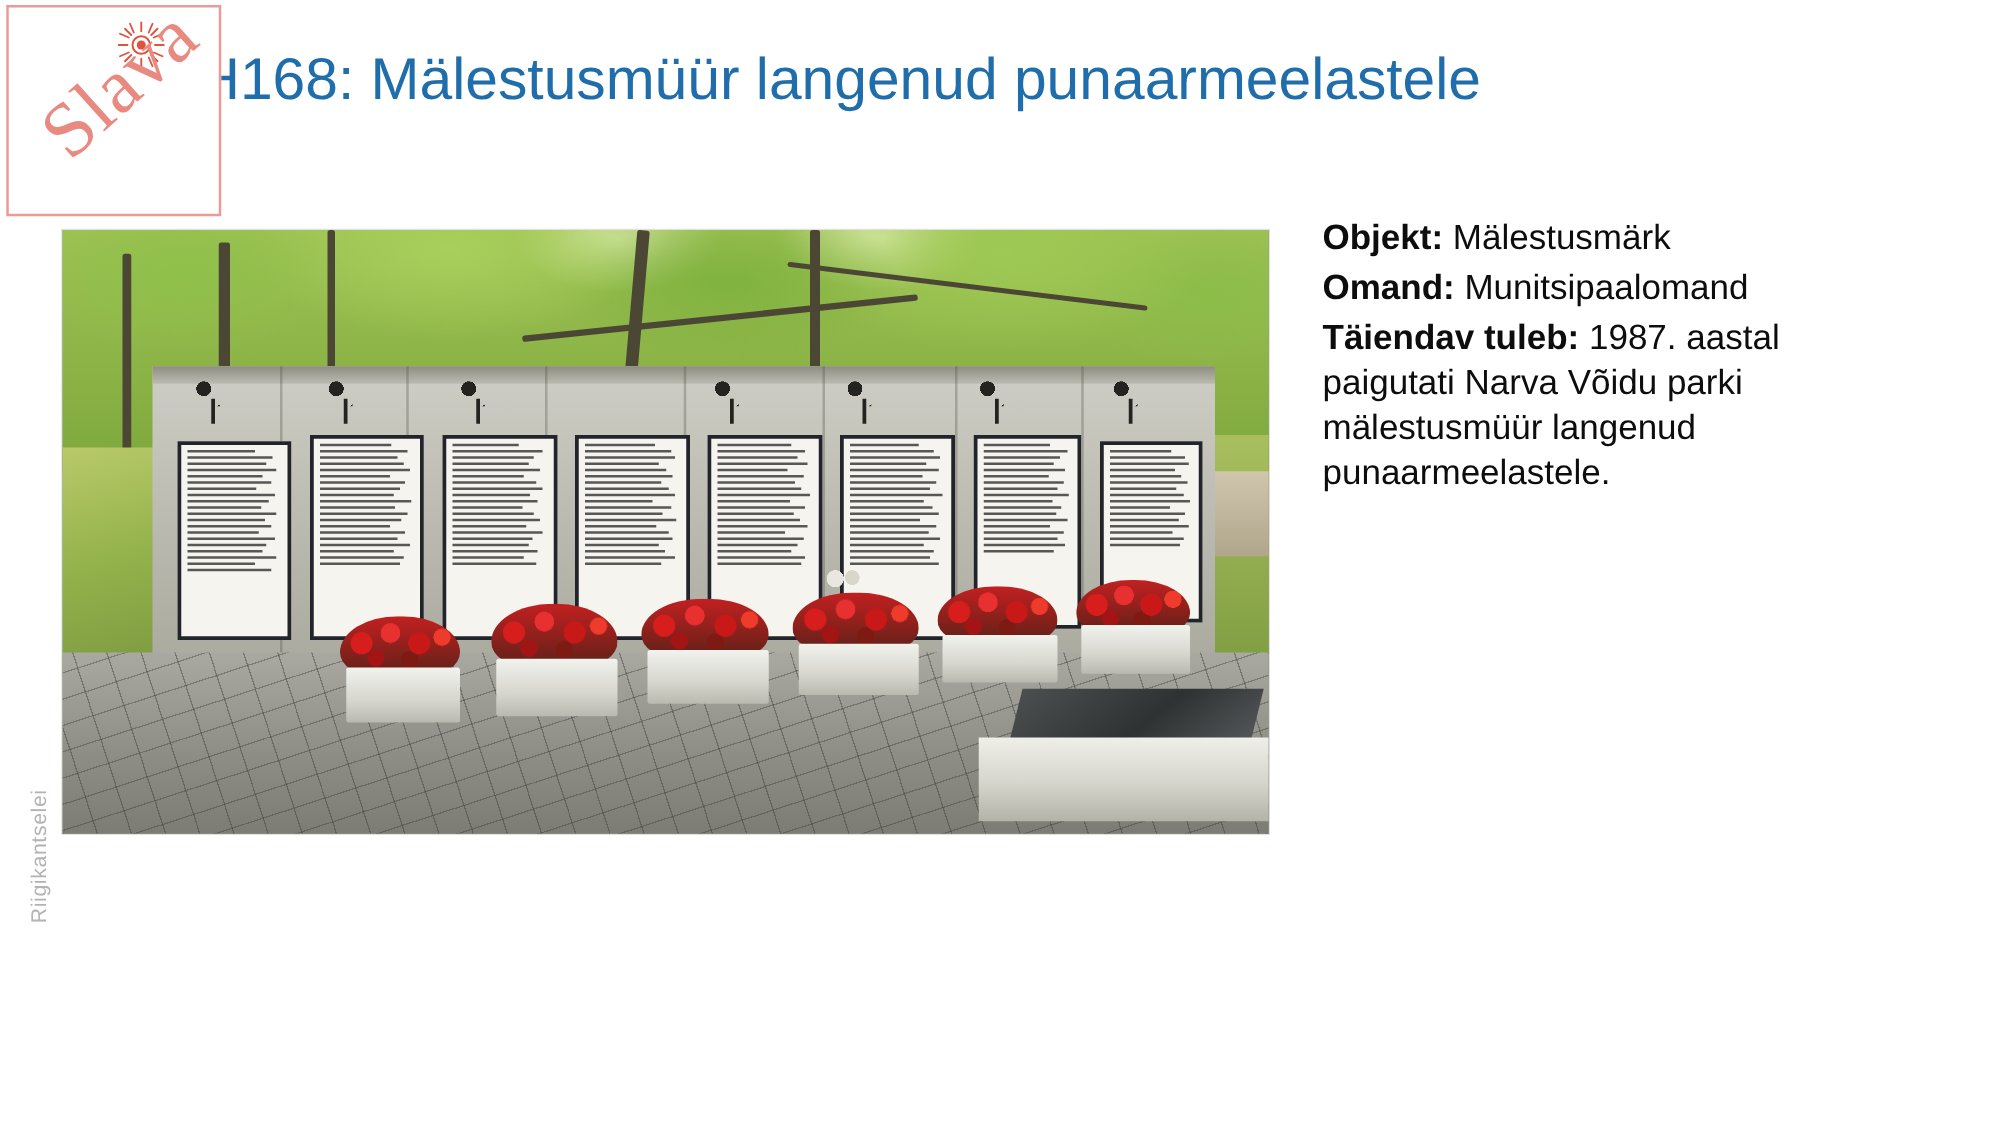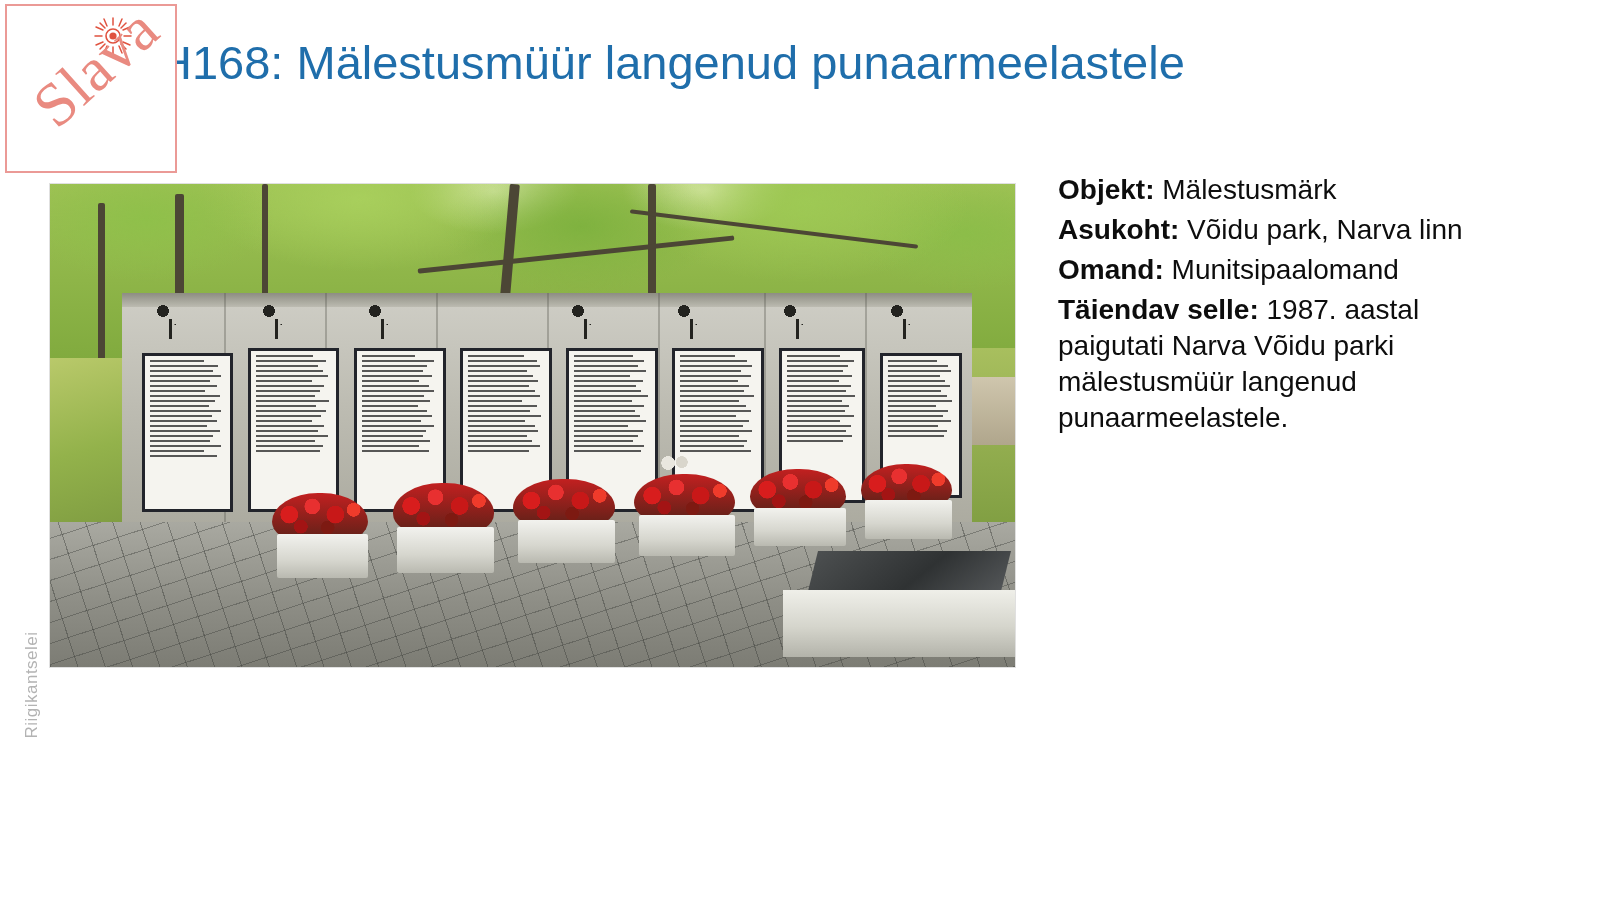--- a/index.html
+++ b/index.html
@@ -509,28 +509,24 @@
   <div class="ph" style="left:63%; top:56%; width:34px; height:18px; background:radial-gradient(circle 7px at 30% 50%, #e9e7df 96%, transparent), radial-gradient(circle 6px at 70% 45%, #d9d6cc 96%, transparent);"></div>
 </div>
 
 <div id="info-panel">
 
   <div class="info-line">
     <span class="lbl">Objekt:</span>
     <span>Mälestusmärk</span>
   </div>
 
-  <div class="info-line">
-    <span class="lbl">Asukoht:</span>
-    <span>Võidu park, Narva linn</span>
-  </div>
 
   <div class="info-line">
     <span class="lbl">Omand:</span>
     <span>Munitsipaalomand</span>
   </div>
 
   <div class="info-line">
-    <span class="lbl">Täiendav selle:</span>
+    <span class="lbl">Täiendav tuleb:</span>
     <span>1987. aastal paigutati Narva Võidu parki mälestusmüür langenud punaarmeelastele.</span>
   </div>
 
 </div>
 
 </body></html>

